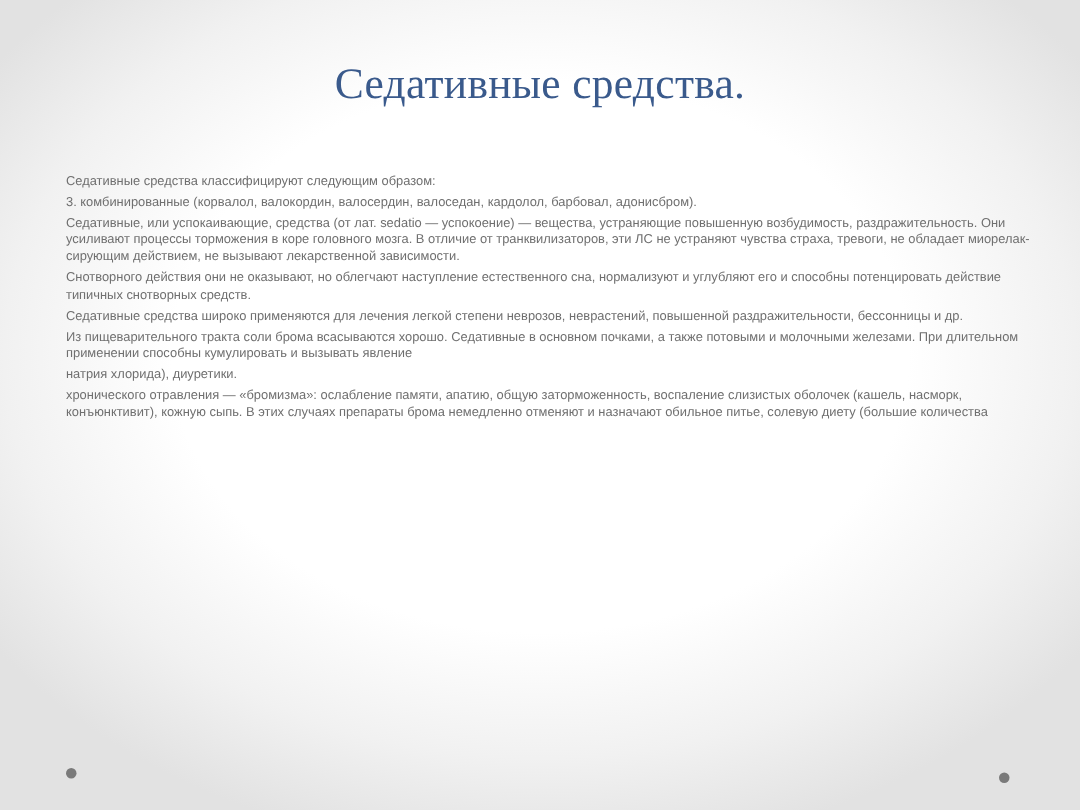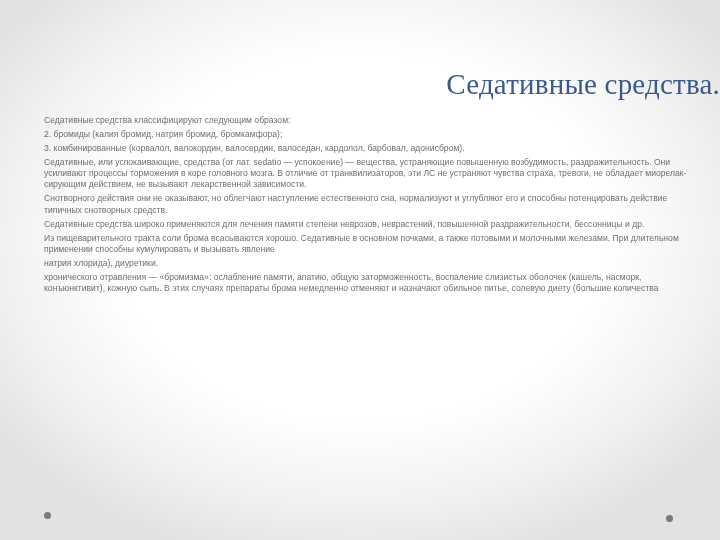--- a/index.html
+++ b/index.html
@@ -8,22 +8,22 @@
       height: 540px;
       overflow: hidden;
       position: relative;
       background: radial-gradient(ellipse 62% 62% at 50% 44%, #ffffff 0%, #ffffff 55%, #f1f1f1 80%, #e2e2e2 100%);
       font-family: "Liberation Sans", "DejaVu Sans", sans-serif;
     }
     .slide { position: absolute; inset: 0; }
     .title {
       position: absolute;
       left: 0; right: 0;
-      top: 68px;
-      text-align: right;
+      top: 40px;
+      text-align: center;
       font-family: "Liberation Serif", "DejaVu Serif", serif;
       font-size: 29px;
       color: #3a5a8c;
       letter-spacing: 0.2px;
     }
     .body {
       position: absolute;
       left: 44px;
       top: 103px;
       width: 650px;
@@ -43,25 +43,24 @@
     .dot.right { left: 666px; top: 515px; }
   </style>
 </head>
 <body>
 
 <div class="slide">
   <div class="title">Седативные средства.</div>
 
   <div class="body">
     <p>Седативные средства классифицируют следующим образом:</p>
-    <p>2. бромиды (калия бромид, натрия бромид, бромкамфора);</p>
     <p>3. комбинированные (корвалол, валокордин, валосердин, валоседан, кардолол, барбовал, адонисбром).</p>
     <p>Седативные, или успокаивающие, средства (от лат. sedatio — успокоение) — вещества, устраняющие повышенную возбудимость, раздражительность. Они усиливают процессы торможения в коре головного мозга. В отличие от транквилизаторов, эти ЛС не устраняют чувства страха, тревоги, не обладает миорелак-сирующим действием, не вызывают лекарственной зависимости.</p>
     <p>Снотворного действия они не оказывают, но облегчают наступление естественного сна, нормализуют и углубляют его и способны потенцировать действие типичных снотворных средств.</p>
-    <p>Седативные средства широко применяются для лечения памяти степени неврозов, неврастений, повышенной раздражительности, бессонницы и др.</p>
+    <p>Седативные средства широко применяются для лечения легкой степени неврозов, неврастений, повышенной раздражительности, бессонницы и др.</p>
     <p>Из пищеварительного тракта соли брома всасываются хорошо. Седативные в основном почками, а также потовыми и молочными железами. При длительном применении способны кумулировать и вызывать явление</p>
     <p>натрия хлорида), диуретики.</p>
     <p>хронического отравления — «бромизма»: ослабление памяти, апатию, общую заторможенность, воспаление слизистых оболочек (кашель, насморк, конъюнктивит), кожную сыпь. В этих случаях препараты брома немедленно отменяют и назначают обильное питье, солевую диету (большие количества</p>
   </div>
 
   <div class="dot left"></div>
   <div class="dot right"></div>
 </div>
 
 </body></html>

